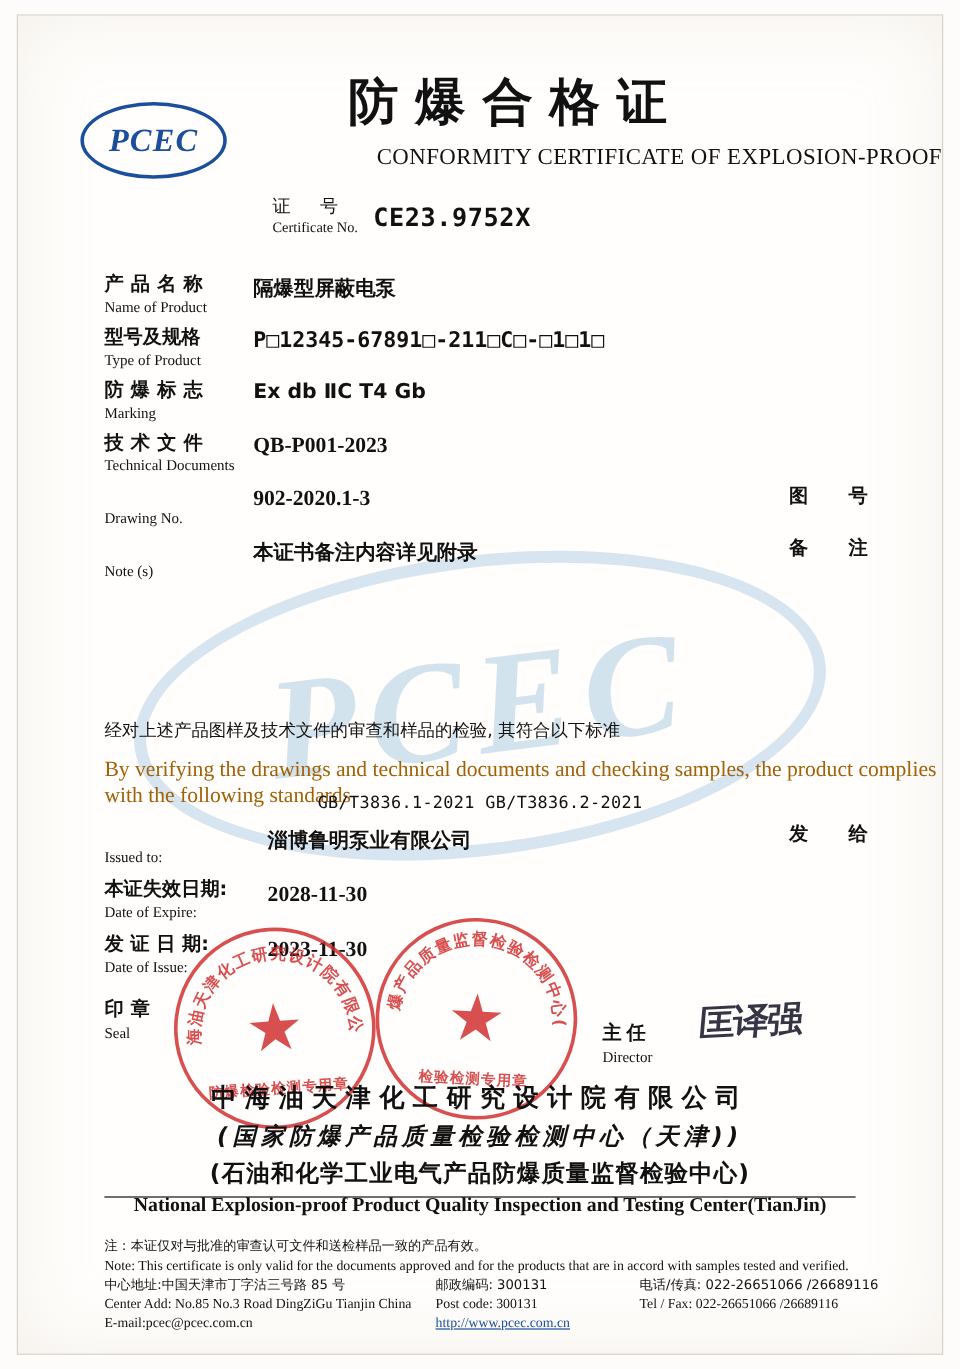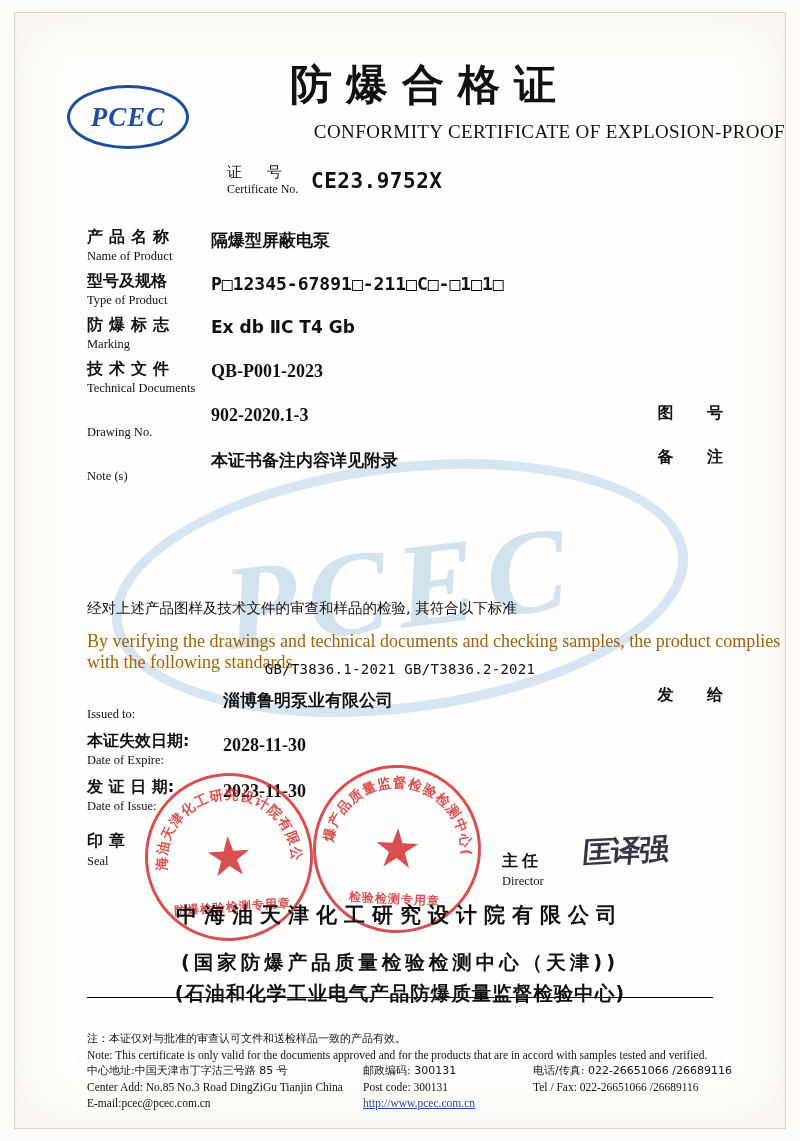--- a/index.html
+++ b/index.html
@@ -183,21 +183,21 @@
     font-family:"DejaVu Sans",sans-serif;
     font-size:30px;font-weight:700;color:#1a1a2e;
     transform:skewX(-8deg) rotate(-3deg);
     letter-spacing:-2px;
     opacity:.88;
   }
 
   
   .org{position:absolute;left:0;right:0;top:888px;text-align:center;}
   .org .l1{font-family:"DejaVu Sans",sans-serif;font-size:21px;font-weight:700;letter-spacing:7px;color:#111;}
-  .org .l2{font-family:"DejaVu Sans",sans-serif;font-size:19.5px;font-weight:700;letter-spacing:4px;color:#111;margin-top:20px;}
+  .org .l2{font-family:"DejaVu Sans",sans-serif;font-size:19.5px;font-weight:700;letter-spacing:4px;color:#111;margin-top:4px;font-style:italic;}
   .org .l3{font-family:"DejaVu Sans",sans-serif;font-size:19.5px;font-weight:700;letter-spacing:1px;color:#111;margin-top:4px;}
   .org .l4{font-family:"Liberation Serif",serif;font-size:16.5px;font-weight:700;color:#111;margin-top:3px;}
   .rule{
     position:absolute;left:72px;right:72px;top:984px;
     border-top:1.5px solid #111;
   }
 
   
   .footer{
     position:absolute;left:72px;top:1018px;width:660px;
@@ -322,20 +322,21 @@
       <div class="director">
         <div class="lab-cn">主任</div>
         <div class="lab-en">Director</div>
       </div>
       <div class="signature">匡译强</div>
 
       <div class="org">
         <div class="l1">中海油天津化工研究设计院有限公司</div>
         <div class="l2">(国家防爆产品质量检验检测中心（天津))</div>
         <div class="l3">(石油和化学工业电气产品防爆质量监督检验中心)</div>
+        <div class="l4">National Explosion-proof Product Quality Inspection and Testing Center(TianJin)</div>
       </div>
       <div class="rule"></div>
 
       <div class="footer">
         <div class="cn">注：本证仅对与批准的审查认可文件和送检样品一致的产品有效。</div>
         <div>Note: This certificate is only valid for the documents approved and for the products that are in accord with samples tested and verified.</div>
         <div class="grid">
           <div class="c1 cn">中心地址:中国天津市丁字沽三号路 85 号</div>
           <div class="c2 cn">邮政编码: 300131</div>
           <div class="c3 cn">电话/传真: 022-26651066 /26689116</div>

